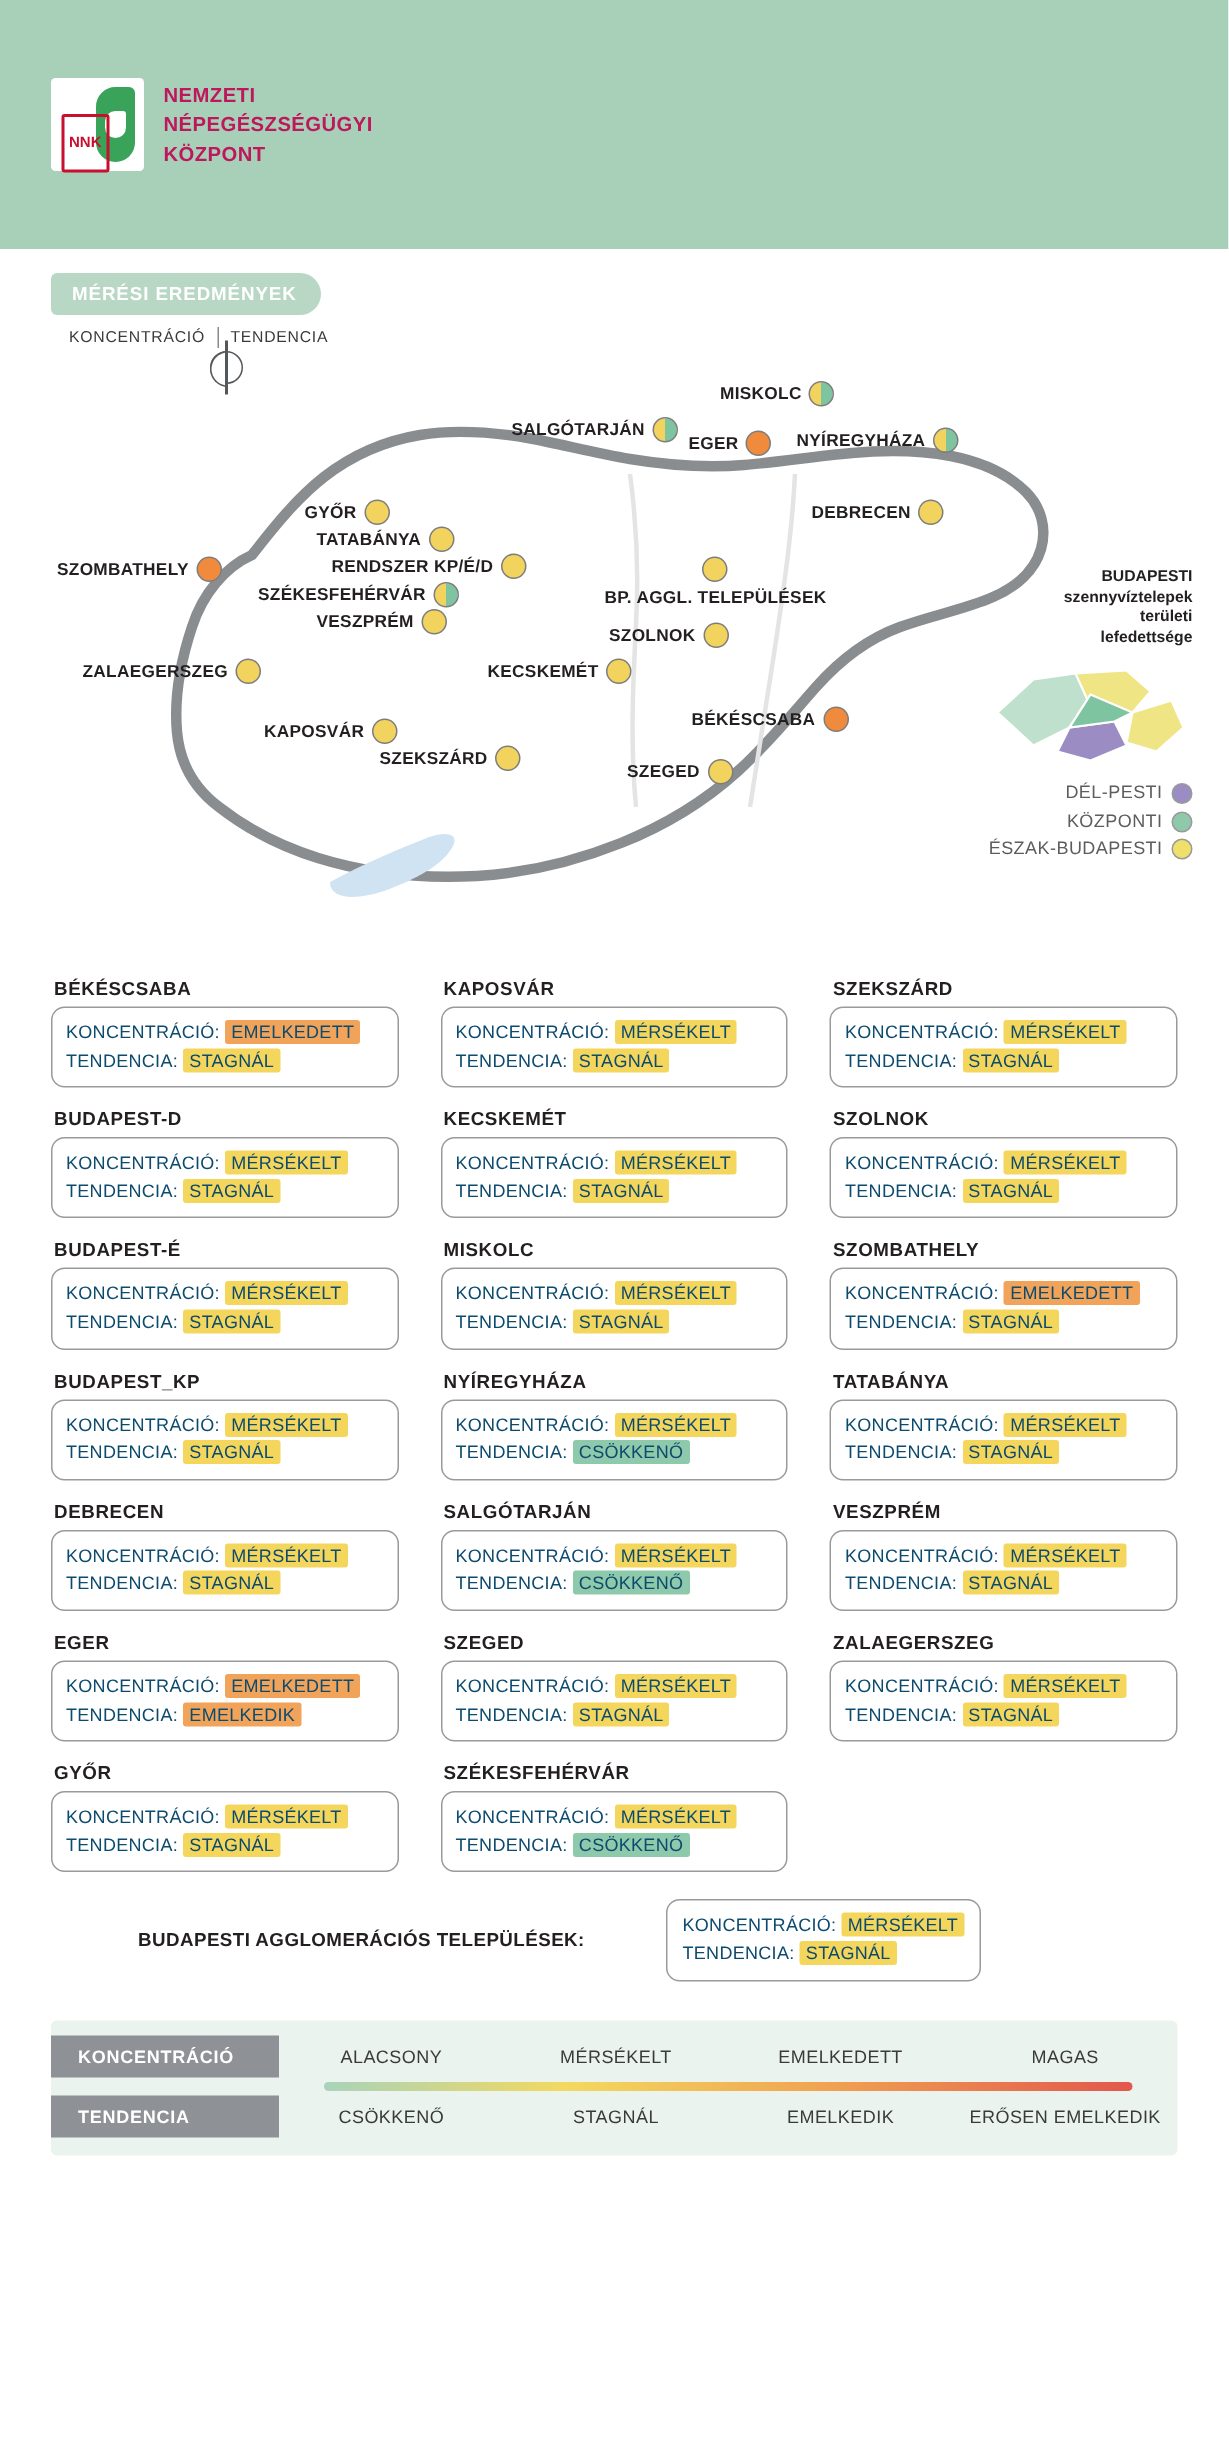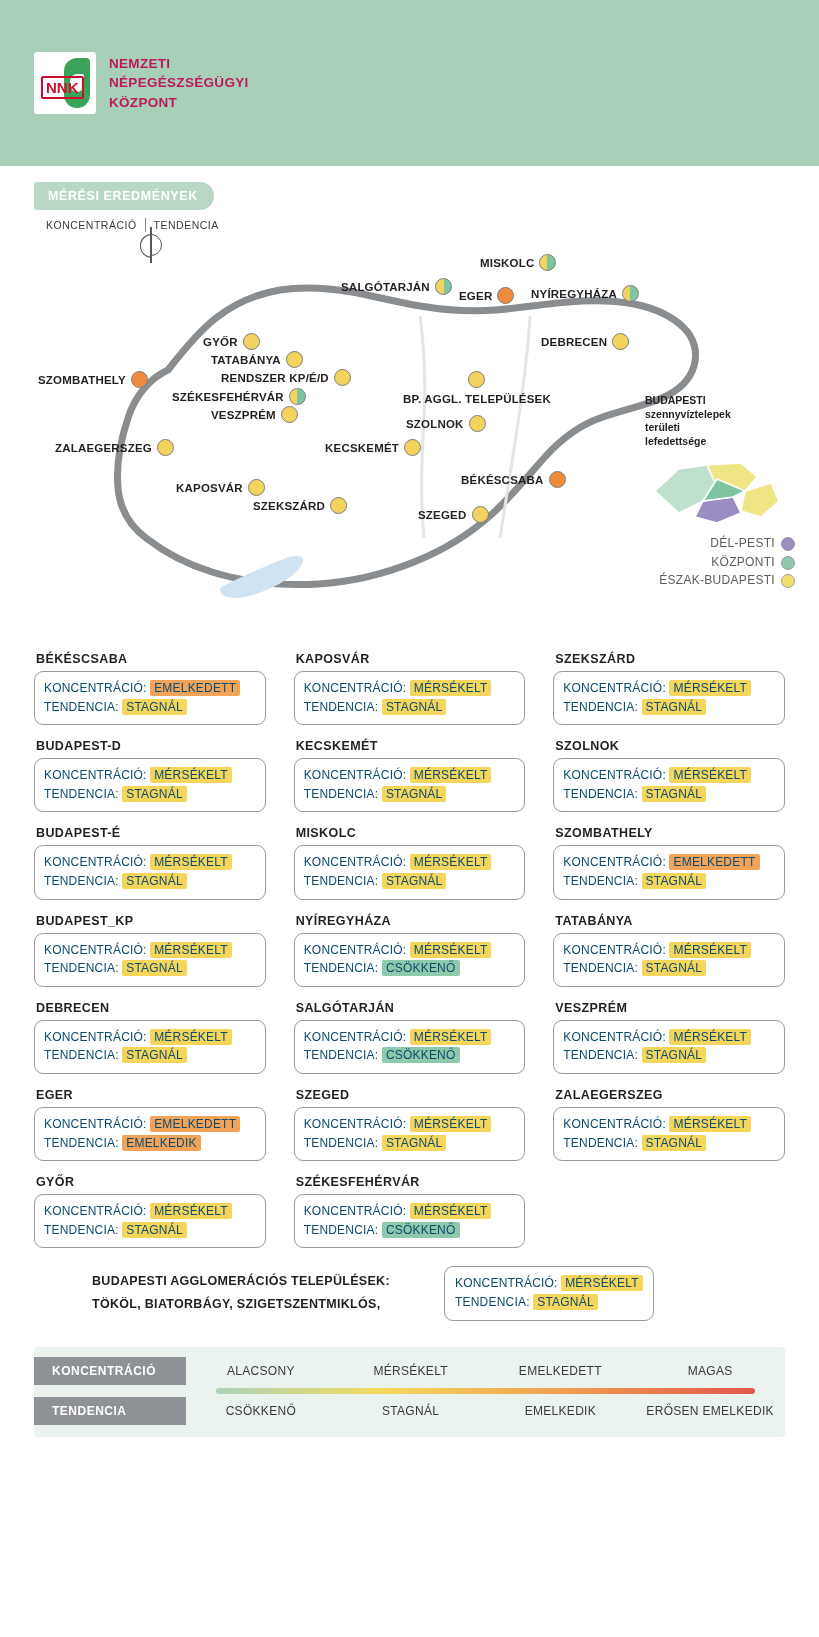--- a/index.html
+++ b/index.html
@@ -25,22 +25,22 @@
   }
   .logo-wrap { display:flex; align-items:center; gap:13px; width:270px; }
   .logo-mark {
     width: 62px; height: 62px;
     background: #ffffff;
     border-radius: 3px;
     position: relative;
     display:flex; align-items:center; justify-content:center;
   }
   .logo-mark .nnk {
-    font-size: 15px; font-weight: bold; color:#c8102e;
-    border:2px solid #c8102e; padding:1px 3px; border-radius:2px;
+    font-size: 10px; font-weight: bold; color:#c8102e;
+    border:2px solid #c8102e; padding:12px 3px; border-radius:2px;
     position:absolute; left:7px; top:24px;
   }
   .logo-mark .leaf {
     position:absolute; right:6px; top:6px;
     width:26px; height:50px;
     background:#3aa35a;
     border-radius: 13px 4px 13px 13px;
   }
   .logo-mark .leaf:after{
     content:""; position:absolute; left:6px; top:16px;
@@ -109,22 +109,22 @@
     border:1px solid #7d7d7d;
     flex:0 0 auto;
     background:#f2d35e;
   }
   .dot.split-green {
     background: linear-gradient(90deg,#f2d35e 0 50%, #7fc4a0 50% 100%);
   }
   .dot.orange { background:#f08a3c; }
 
   .bp-legend {
-    position:absolute; right:24px; top:228px;
-    width:150px; text-align:left;
+    position:absolute; right:24px; top:212px;
+    width:150px; text-align:right;
     font-size:10.5px; font-weight:bold; line-height:1.3; color:#231f20;
   }
   .bp-legend .sub { font-weight:bold; }
   .bp-legend-list {
     margin-top:6px; font-size:12px; font-weight:normal; color:#5d5d5d;
     letter-spacing:.3px;
   }
   .bp-legend-list .row { display:flex; align-items:center; justify-content:flex-end; gap:6px; margin-top:3px; }
   .sw { width:14px; height:14px; border-radius:50%; border:1px solid #9a9a9a; }
 
@@ -515,21 +515,20 @@
       <div class="card-box">
         <div class="card-line"><span>KONCENTRÁCIÓ:</span> <span class="hl moderate">MÉRSÉKELT</span></div>
         <div class="card-line"><span>TENDENCIA:</span> <span class="hl decreasing">CSÖKKENŐ</span></div>
       </div>
     </div>
   </div>
 
 <div class="aggl">
   <div class="aggl-text">
     <div>BUDAPESTI AGGLOMERÁCIÓS TELEPÜLÉSEK:</div>
-    <div>TÖKÖL, BIATORBÁGY, SZIGETSZENTMIKLÓS,</div>
   </div>
   <div class="aggl-box">
     <div class="card-line">
       <span>KONCENTRÁCIÓ:</span>
       <span class="hl moderate">MÉRSÉKELT</span>
     </div>
     <div class="card-line">
       <span>TENDENCIA:</span>
       <span class="hl stagnal">STAGNÁL</span>
     </div>

